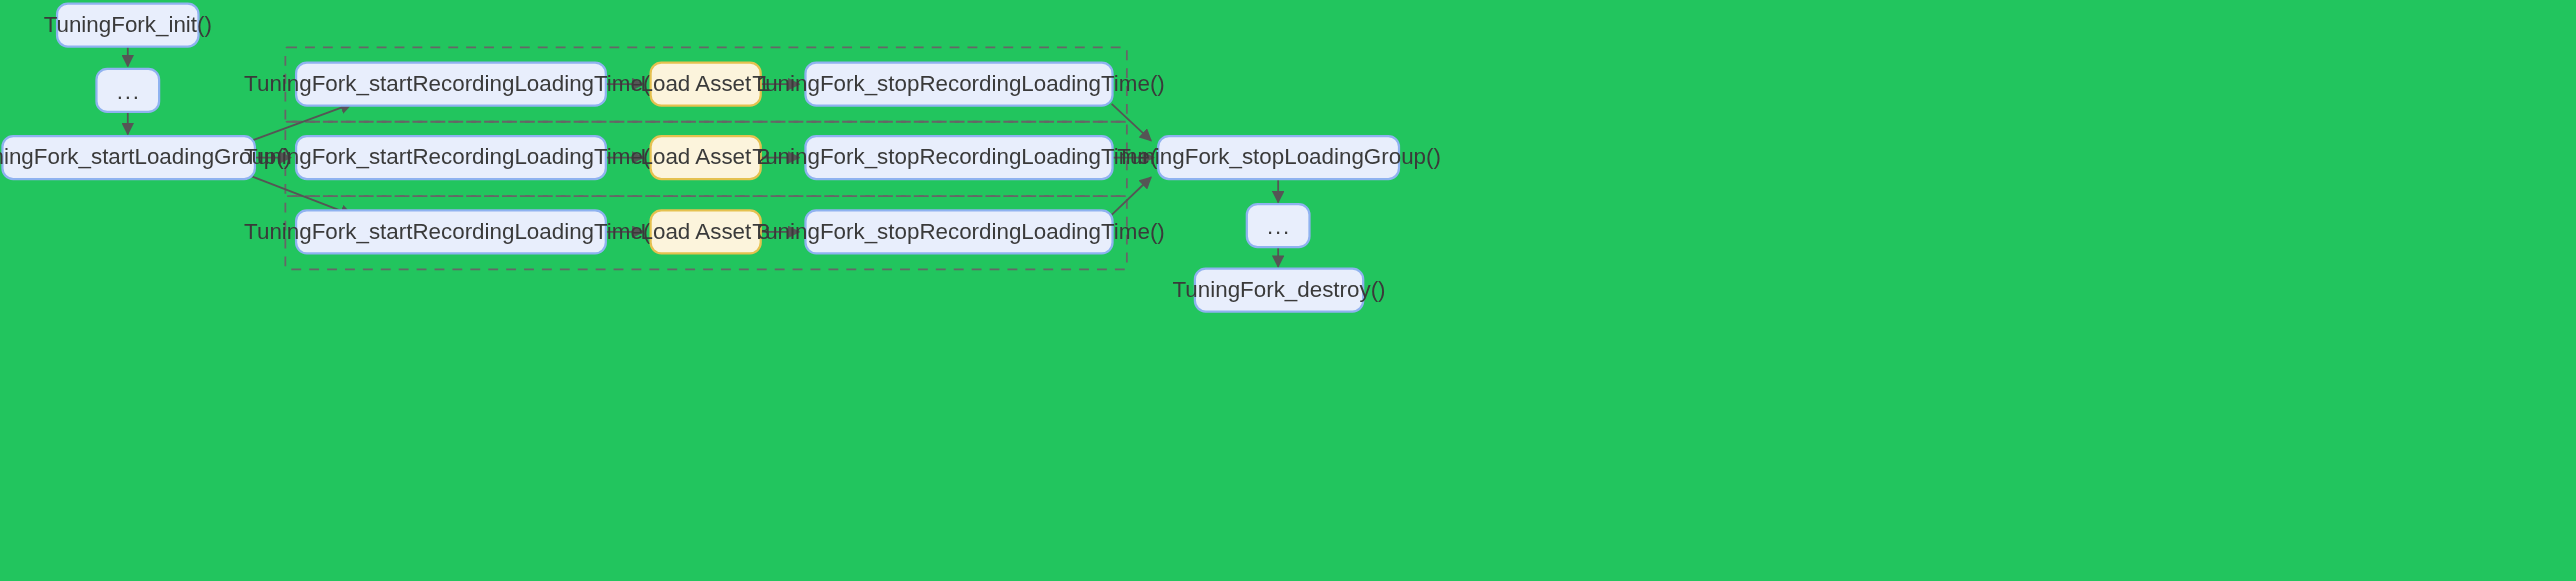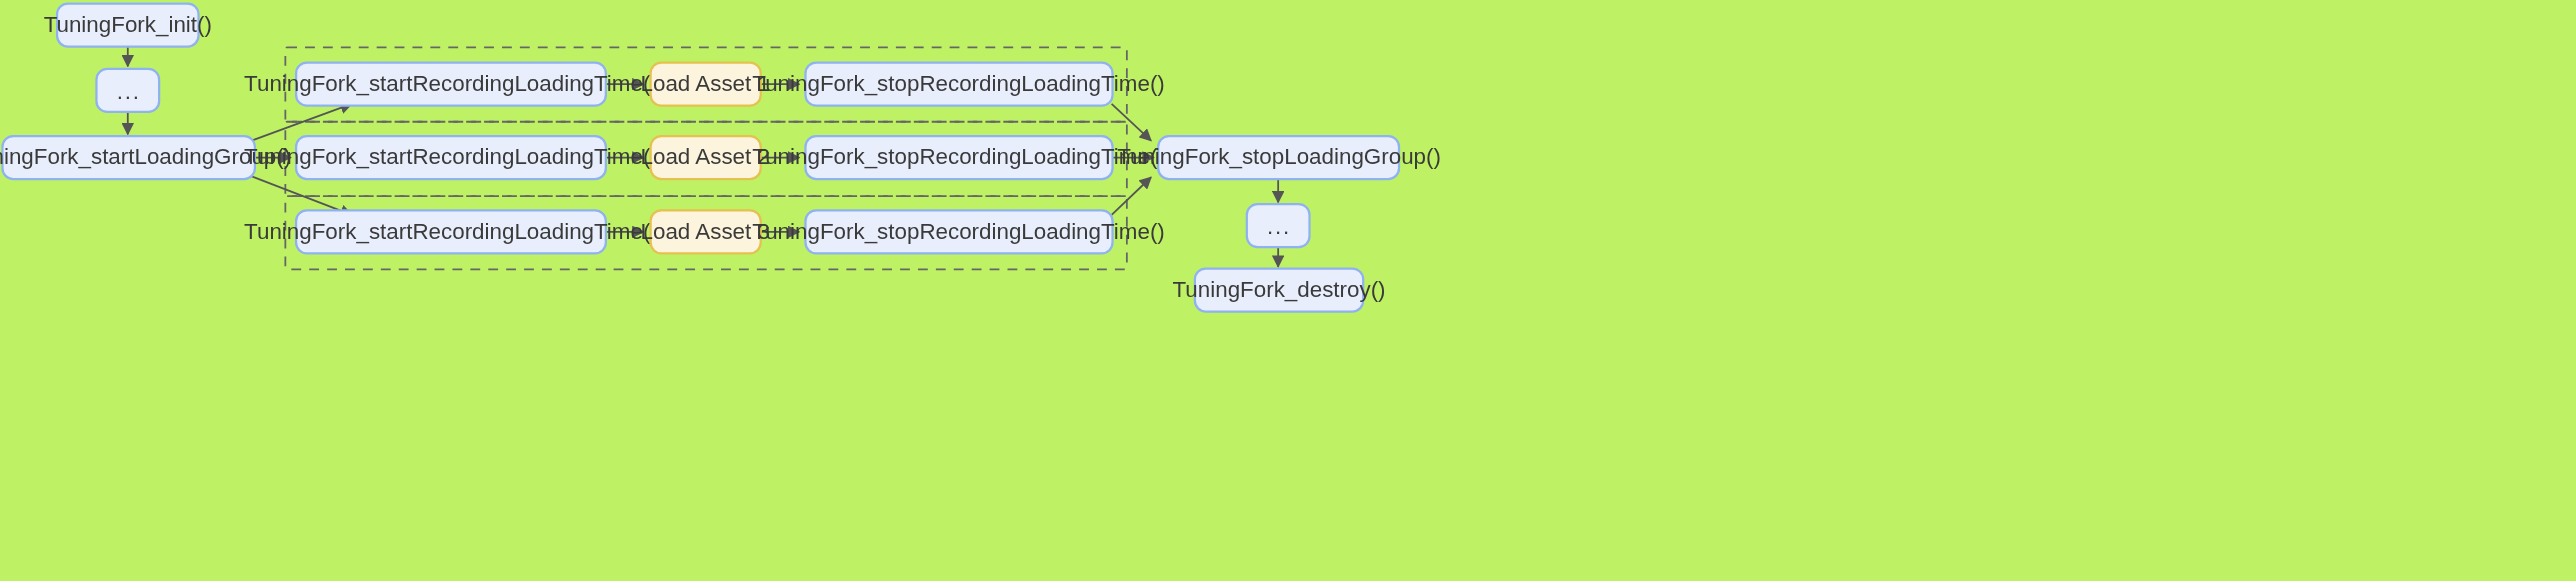--- a/index.html
+++ b/index.html
@@ -4,21 +4,21 @@
 <style>
   html, body {
     margin: 0;
     padding: 0;
     background: #ffffff;
   }
   #diagram-root {
     position: relative;
     width: 2576px;
     height: 581px;
-    background: #bef264;
+    background: #22c55e;
     font-family: "Liberation Sans", sans-serif;
     overflow: hidden;
   }
   svg#flow-svg {
     position: absolute;
     left: 0;
     top: 0;
     width: 2576px;
     height: 581px;
     display: block;

